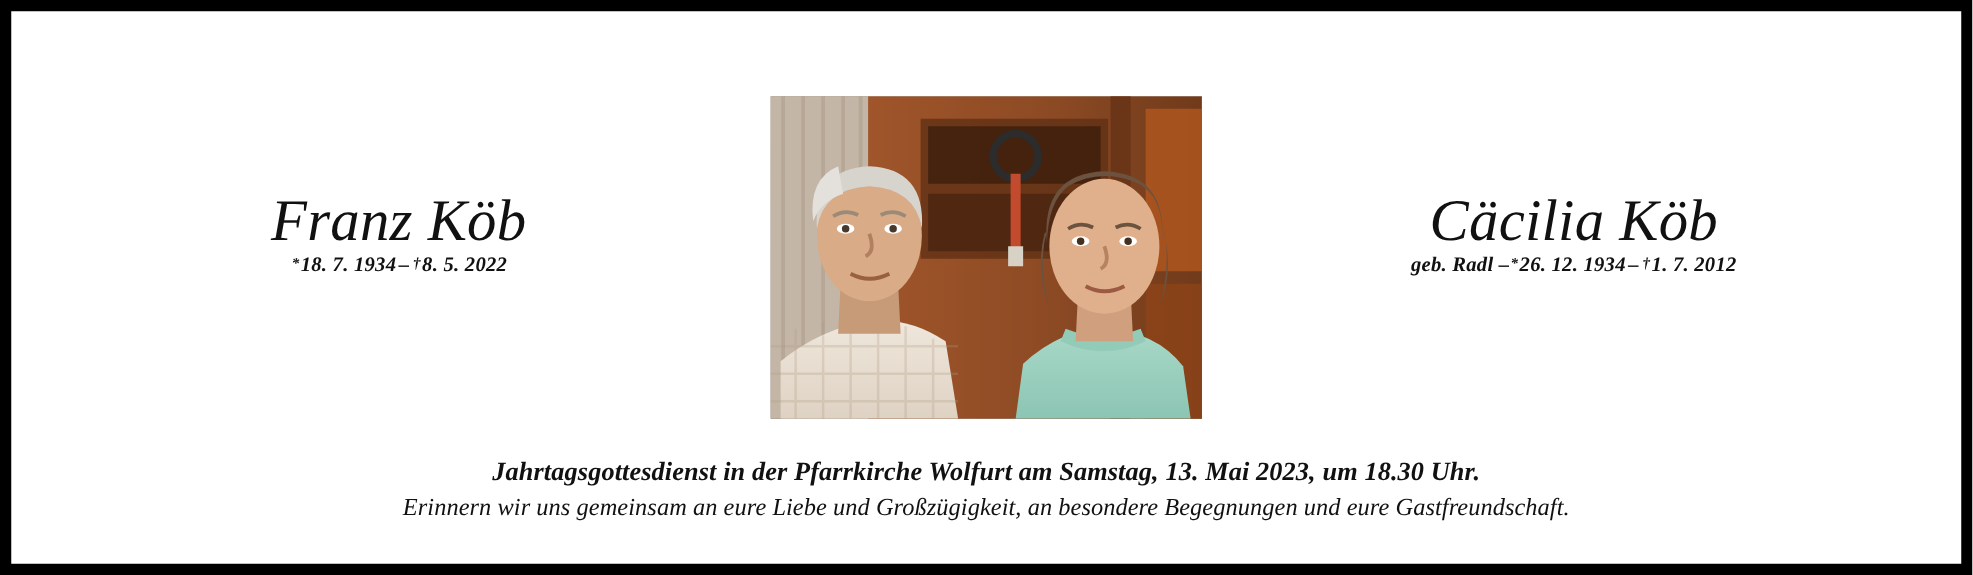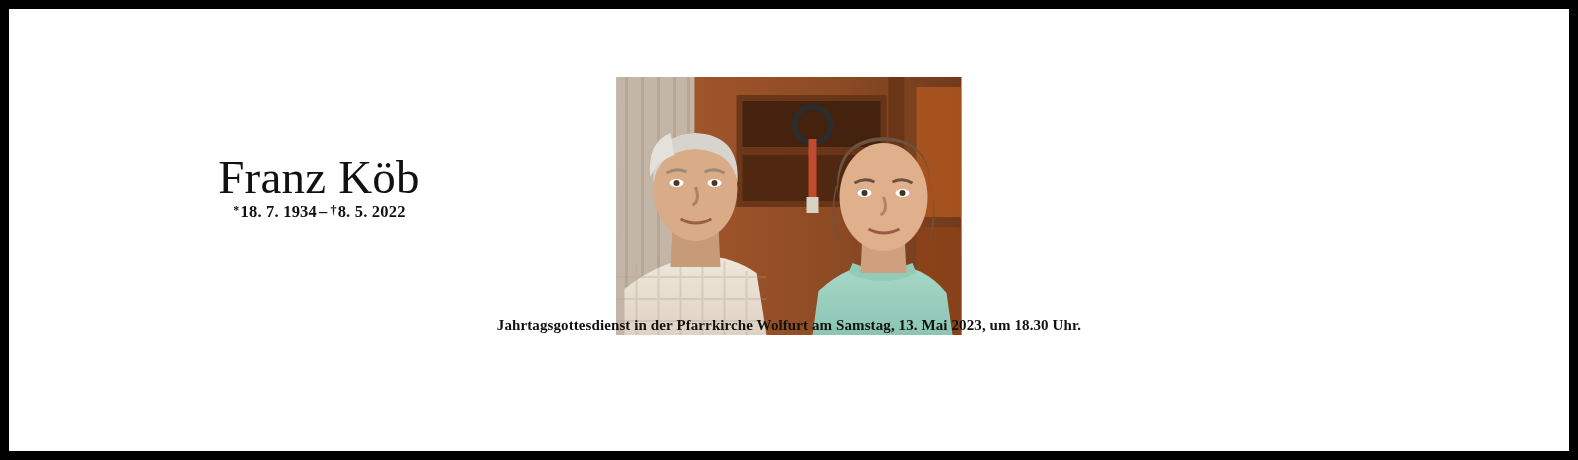--- a/index.html
+++ b/index.html
@@ -10,20 +10,21 @@
   body {
     font-family: "Liberation Serif", serif;
   }
   .page {
     position: relative;
     width: 1578px;
     height: 460px;
     box-sizing: border-box;
     background: #000000;
     padding: 9px;
+    font-style: italic;
   }
   .card {
     position: relative;
     width: 100%;
     height: 100%;
     background: #ffffff;
     box-sizing: border-box;
     overflow: hidden;
   }
 
@@ -87,23 +88,24 @@
     position: absolute;
     left: 0;
     right: 0;
     top: 308px;
     text-align: center;
     color: #111111;
   }
   .line-headline {
     font-family: "Liberation Serif", serif;
     font-weight: bold;
-    font-size: 15px;
+    font-size: 21px;
     letter-spacing: 0.1px;
     margin-bottom: 4px;
+    margin-top: 48px;
   }
   .line-body {
     font-family: "Liberation Serif", serif;
     font-size: 19.5px;
     line-height: 1.32;
     letter-spacing: 0.05px;
   }
   .signature {
     margin-top: 20px;
     font-family: "Liberation Serif", serif;
@@ -119,20 +121,26 @@
 
     <div class="names-row">
 
       <div class="person left">
         <div class="person-name">Franz Köb</div>
         <div class="person-dates">
           <span class="sym">*</span><span>18. 7. 1934</span><span class="dash">–</span><span class="sym">†</span><span>8. 5. 2022</span>
         </div>
       </div>
 
+      <div class="person right">
+        <div class="person-name">Cäcilia Köb</div>
+        <div class="person-dates">
+          <span>geb. Radl –</span><span class="sym">*</span><span>26. 12. 1934</span><span class="dash">–</span><span class="sym">†</span><span>1. 7. 2012</span>
+        </div>
+      </div>
 
       <div class="photo">
         <svg viewBox="0 0 345 258" preserveAspectRatio="none">
           <defs>
             <linearGradient id="wallg" x1="0" y1="0" x2="0" y2="1">
               <stop offset="0%" stop-color="#b9a99c"></stop>
               <stop offset="100%" stop-color="#8d7b6e"></stop>
             </linearGradient>
             <linearGradient id="woodg" x1="0" y1="0" x2="1" y2="0">
               <stop offset="0%" stop-color="#a0552a"></stop>
@@ -227,16 +235,17 @@
             <path d="M267 120 Q272 134 264 138" stroke="#b7825e" stroke-width="3" fill="none"></path>
             <path d="M252 152 Q267 160 283 152" stroke="#9c5a44" stroke-width="3" fill="none"></path>
           </g>
         </svg>
       </div>
 
     </div>
 
     <div class="textblock">
       <div class="line-headline">Jahrtagsgottesdienst in der Pfarrkirche Wolfurt am Samstag, 13. Mai 2023, um 18.30 Uhr.</div>
+      <div class="line-body">Erinnern wir uns gemeinsam an eure Liebe und Großzügigkeit, an besondere Begegnungen und eure Gastfreundschaft.</div>
     </div>
 
   </div>
 </div>
 
 </body></html>

